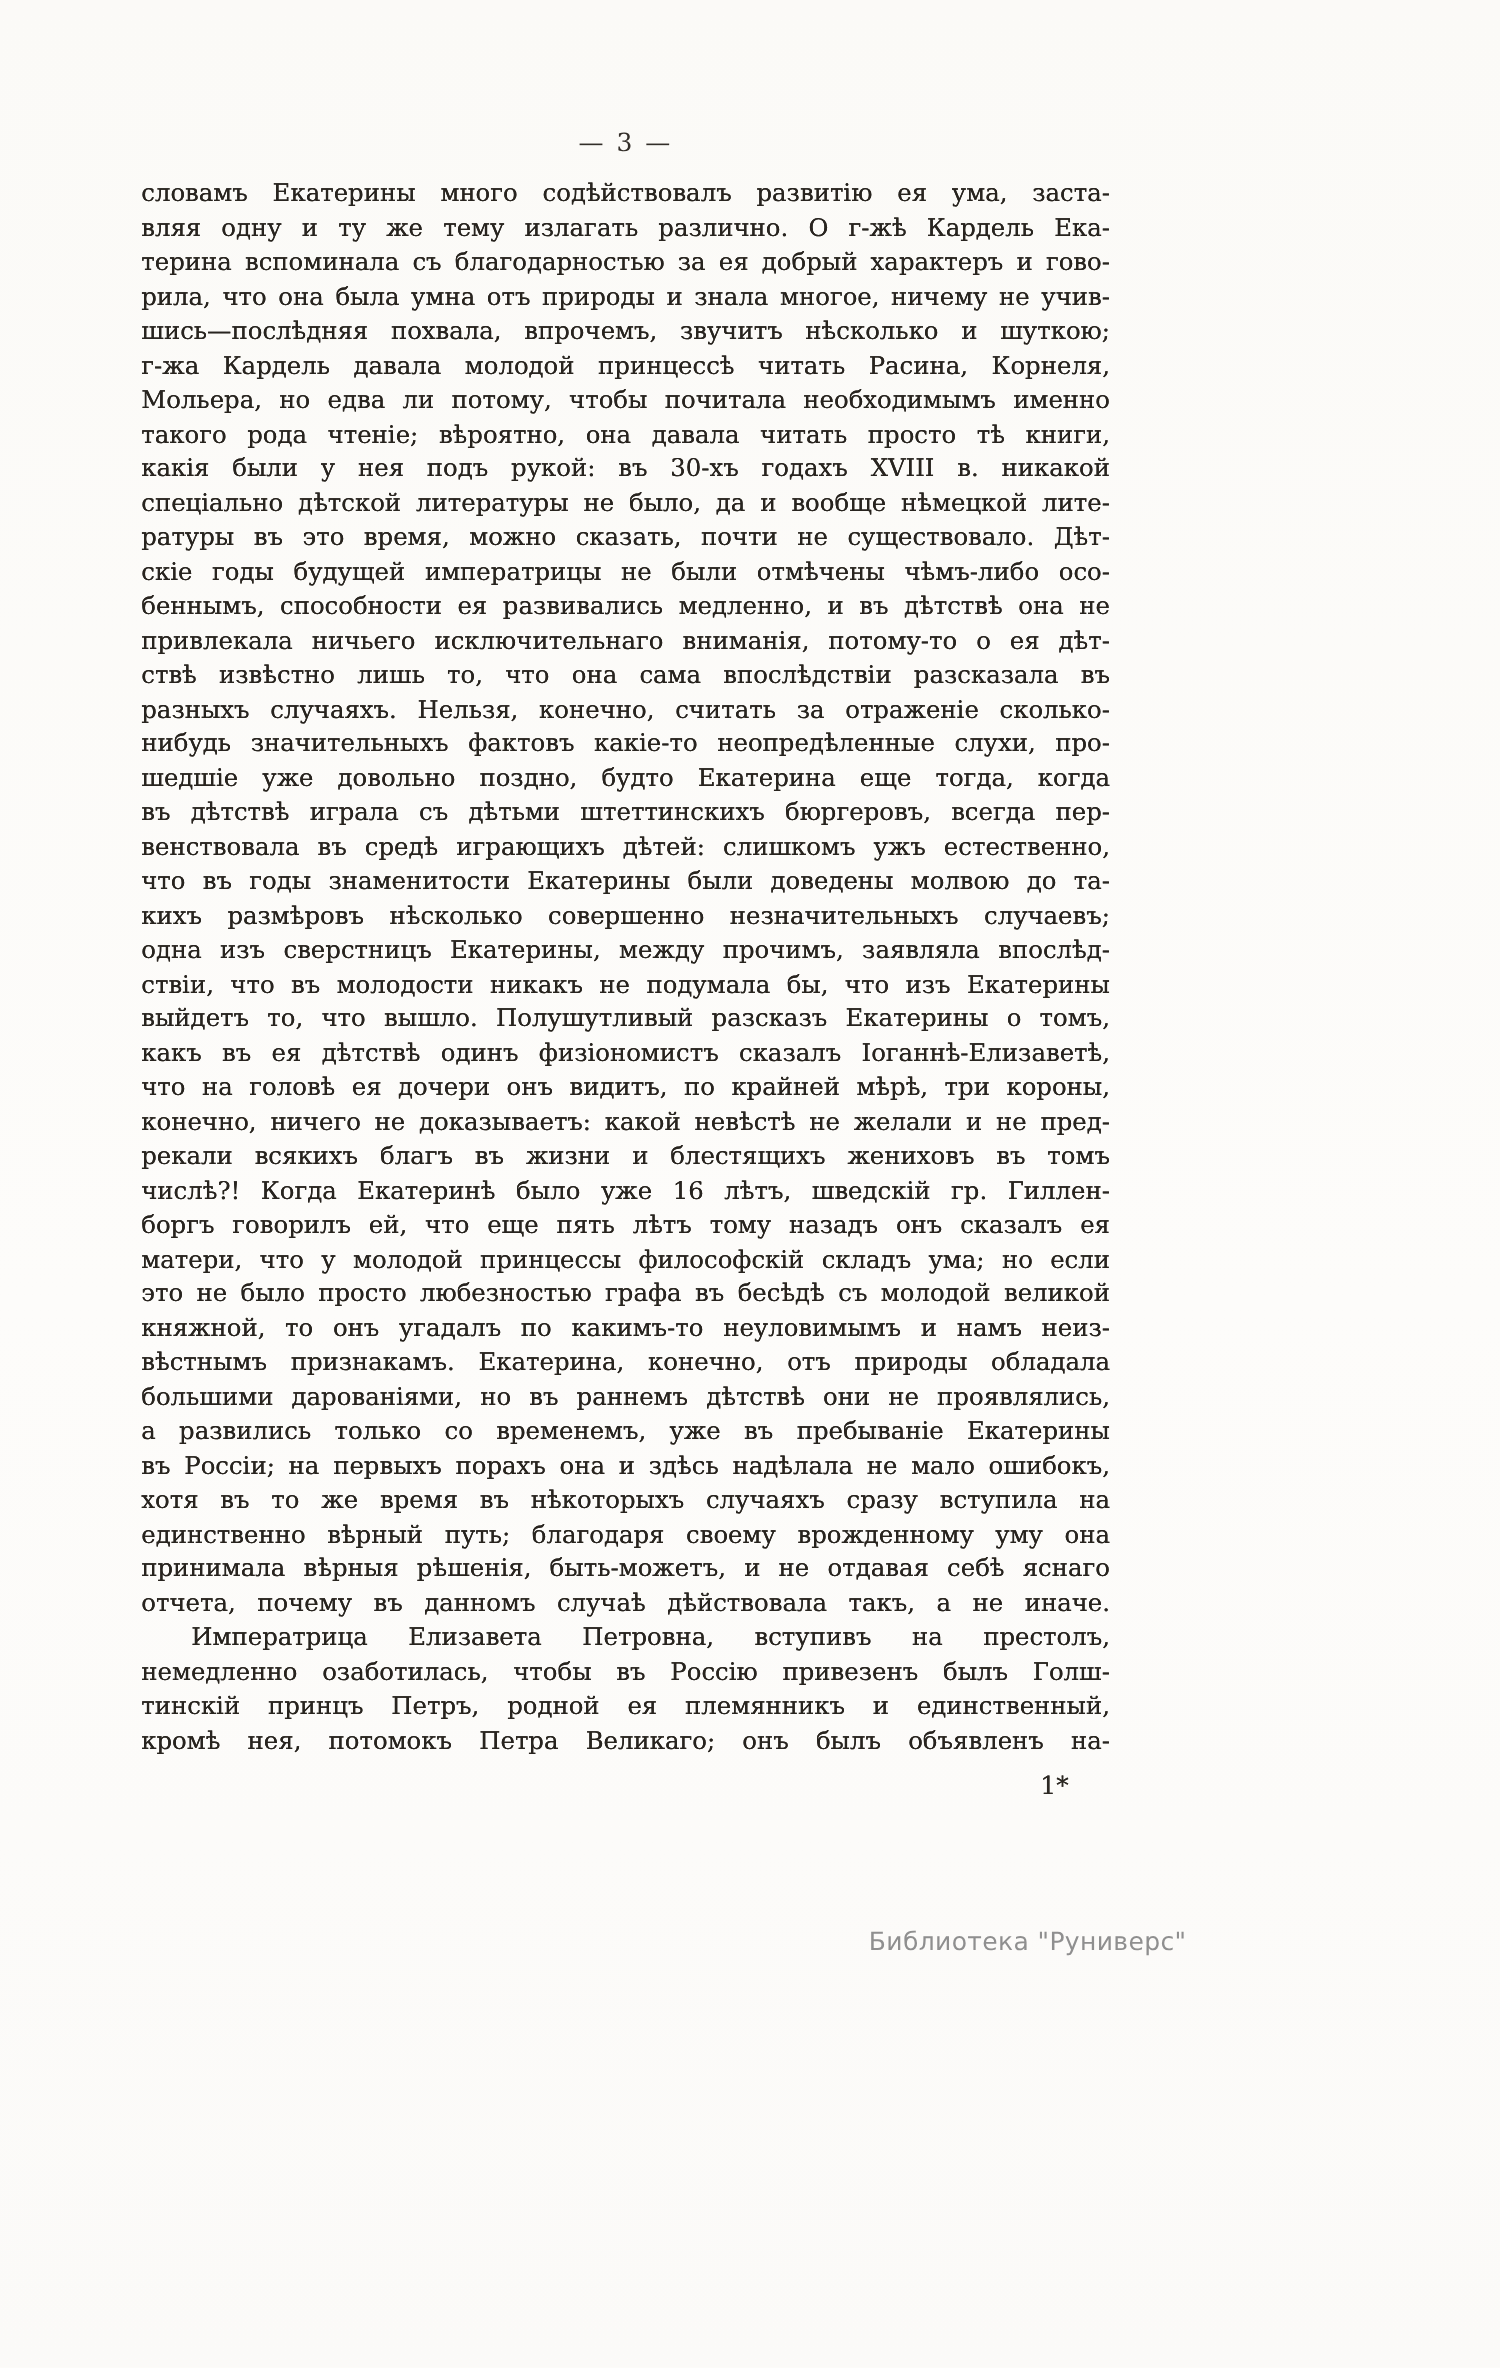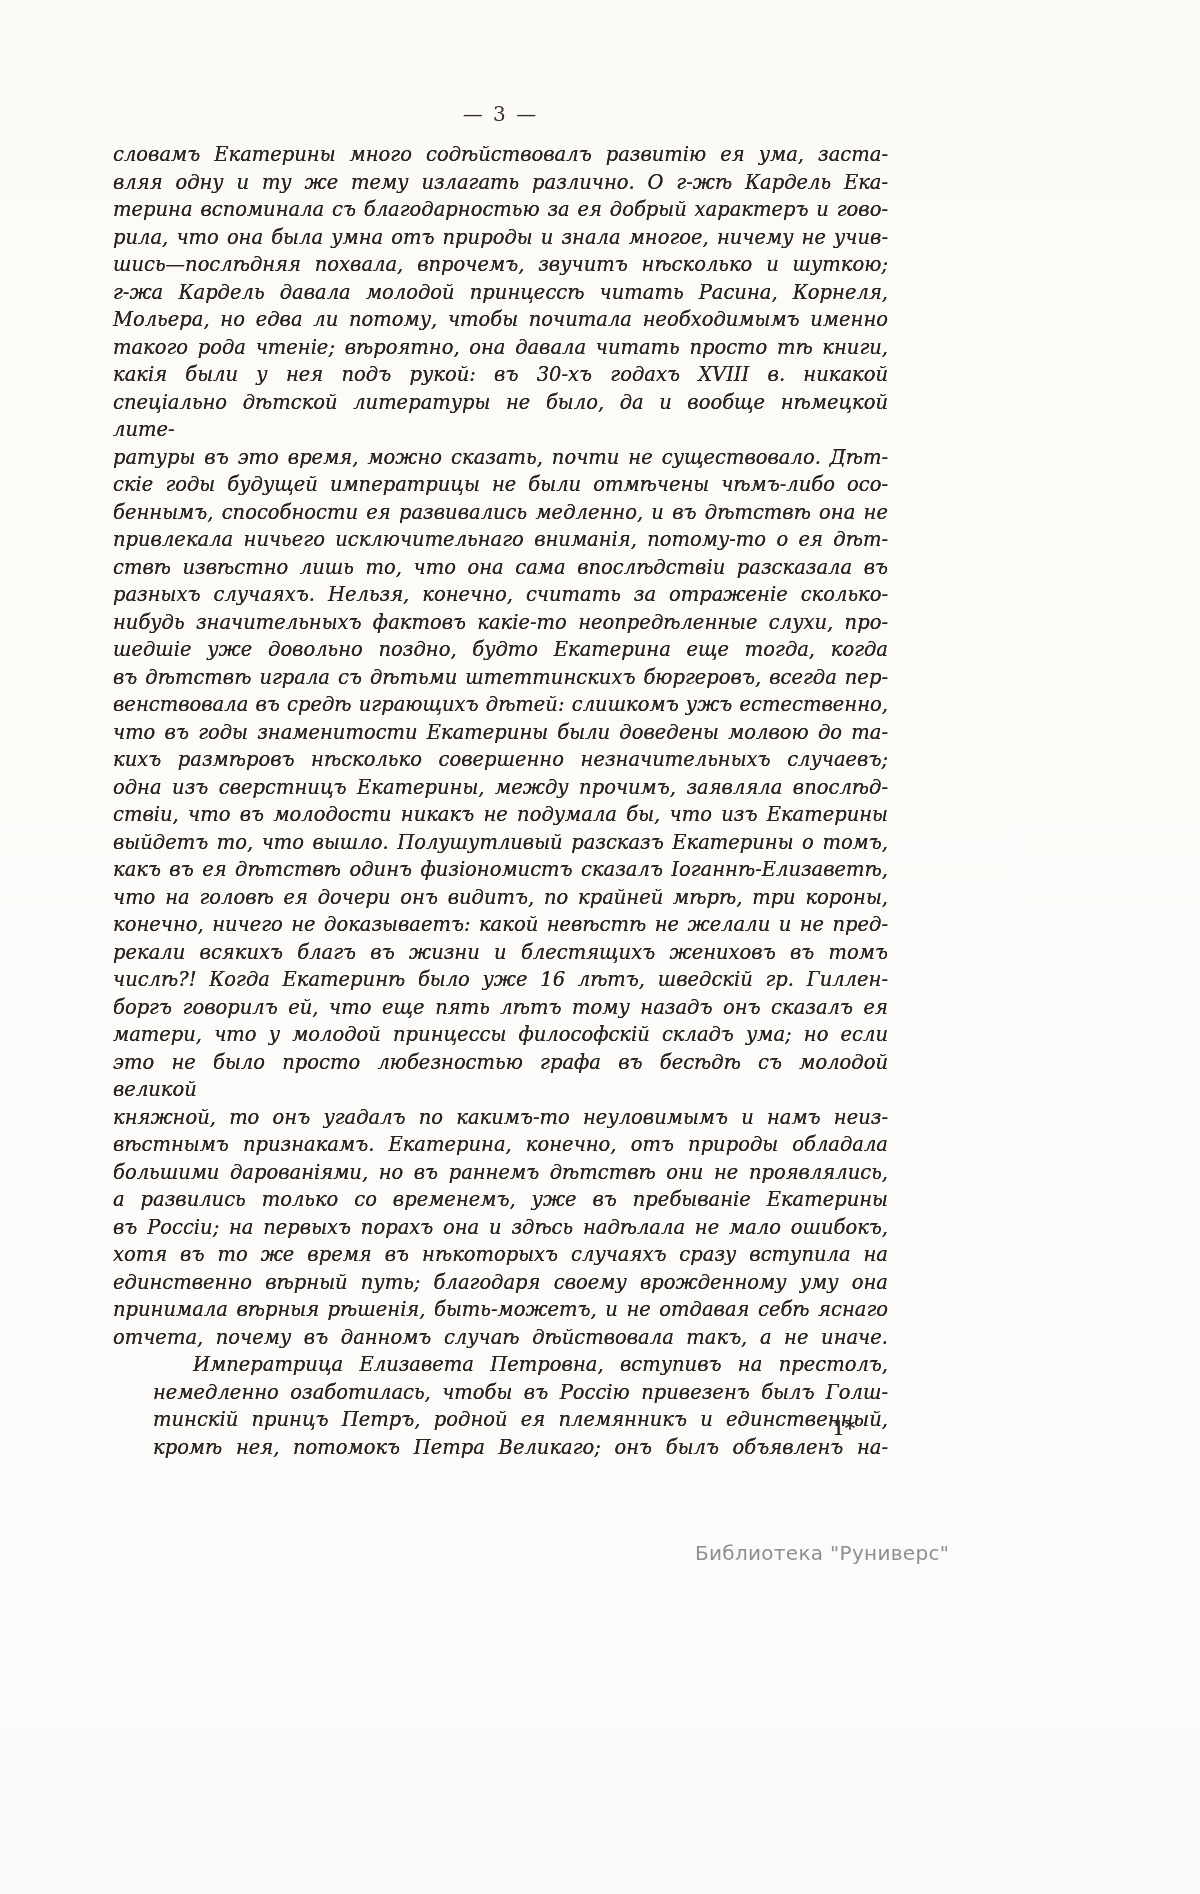--- a/index.html
+++ b/index.html
@@ -40,26 +40,24 @@
 
   .para {
     font-size: 19.5px;
     line-height: 27.5px;
     text-align: justify;
     text-align-last: justify;
     white-space: pre-line;
     word-spacing: 1px;
     color: #28241f;
     text-shadow: 0 0 0.35px #28241f;
-    font-style: italic;
   }
 
   .para.indented {
     text-indent: 40px;
-    margin-left: 40px;
   }
 
   .sig-mark {
     position: absolute;
     top: 1416px;
     left: 113px;
     width: 742px;
     text-align: right;
     font-size: 20px;
     color: #2c2823;

